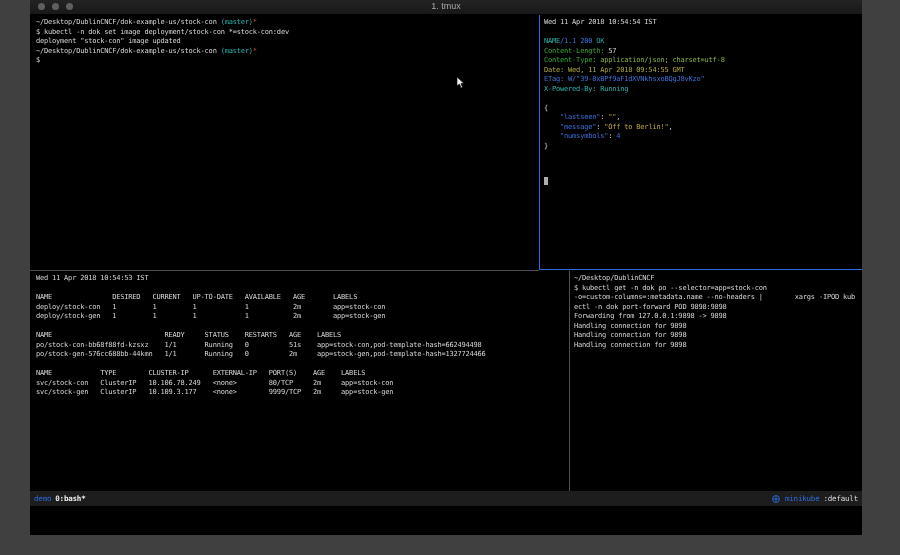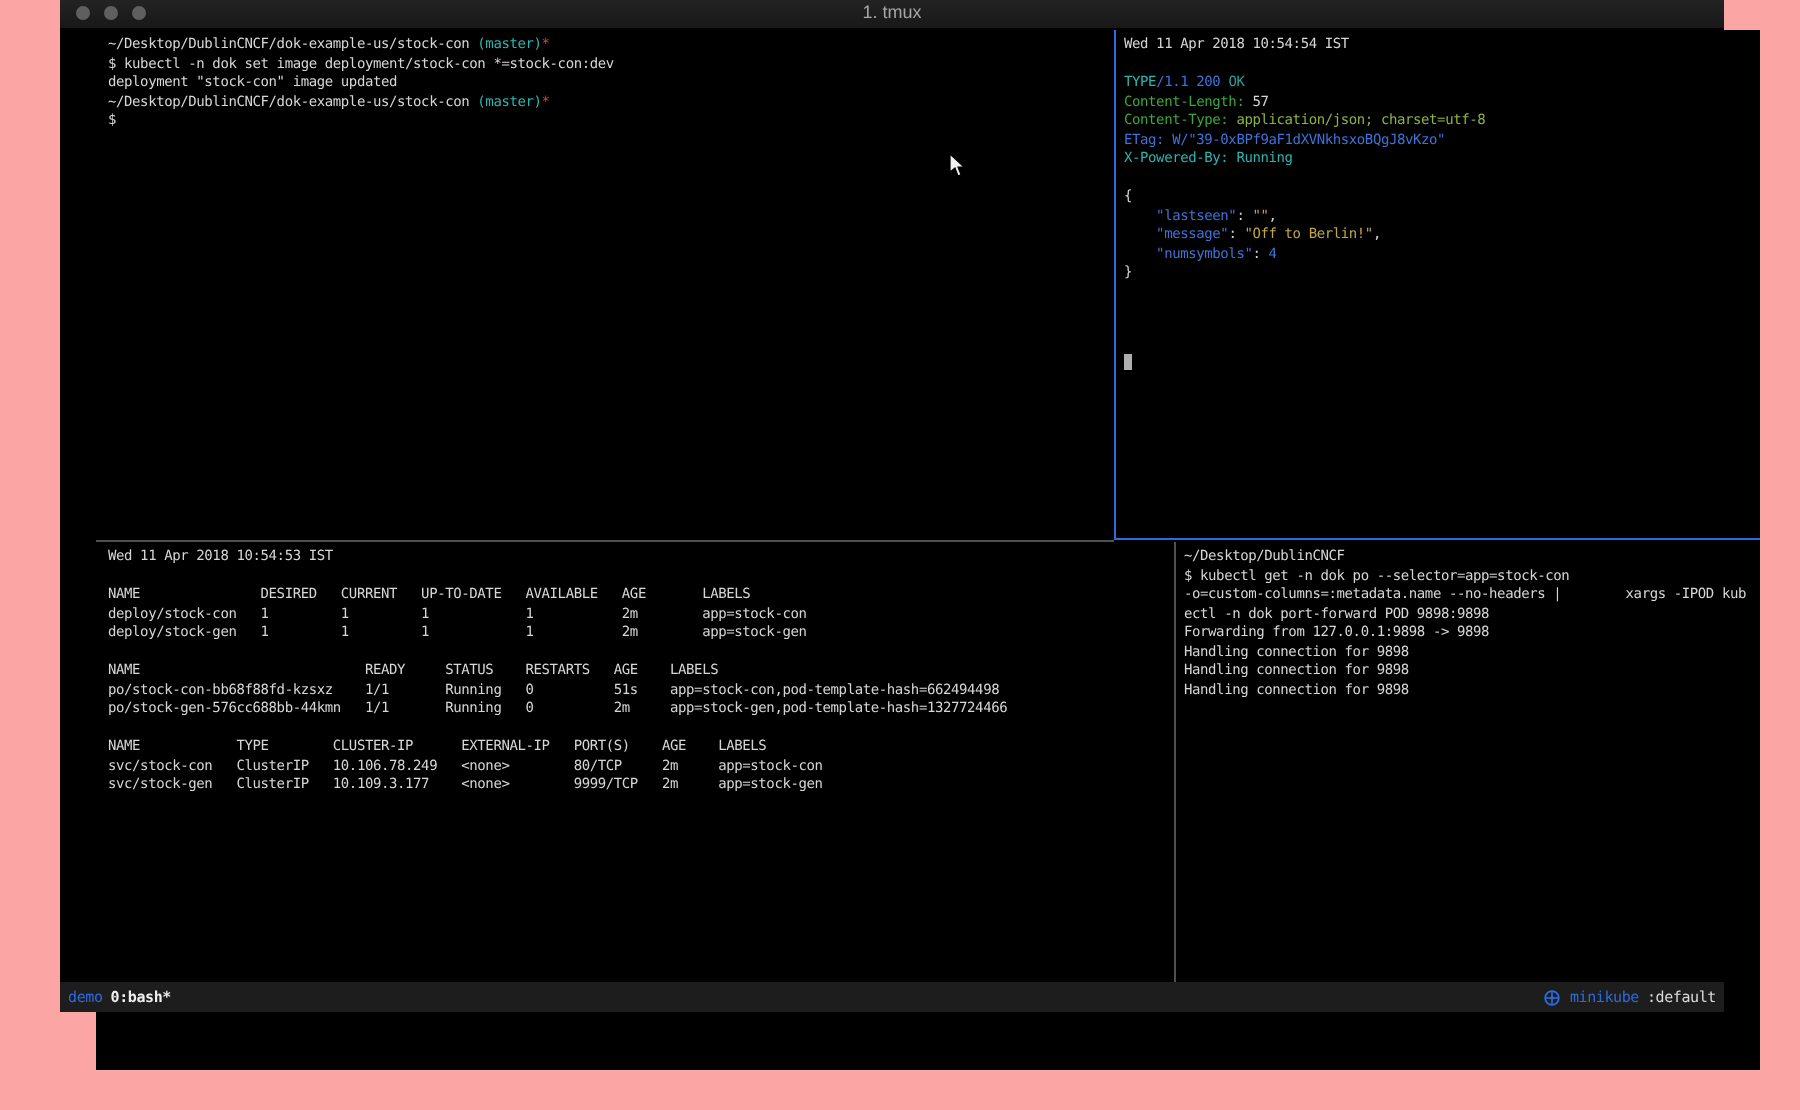--- a/index.html
+++ b/index.html
@@ -1,37 +1,37 @@
 <!DOCTYPE html>
 <html><head>
 <meta charset="utf-8">
 <style>
   html,body { margin:0; padding:0; background:#000; }
   .desktop {
-    position:relative; width:900px; height:555px; background:#fca5a5; overflow:hidden;
+    position:relative; width:900px; height:555px; background:#404040; overflow:hidden;
     font-family:"DejaVu Sans Mono", monospace;
   }
   .window {
     position:absolute; left:30px; top:0; width:832px; height:506px; background:#000;
   }
   
   .titlebar {
     position:relative; height:14px;
     background:linear-gradient(#232323,#181818);
     border-bottom:1px solid #000;
   }
   .traffic-lights { position:absolute; left:8px; top:3px; display:flex; gap:7px; }
   .tl { width:7px; height:7px; border-radius:50%; background:#5f5f5f; display:block; }
   .win-title {
     position:absolute; left:0; right:0; top:1px; text-align:center;
     font-family:"Liberation Sans", sans-serif; font-size:9px; color:#a6a6a6;
   }
   
   .term {
-    position:absolute; left:18px; top:15px; width:832px; height:520px; background:#000;
+    position:absolute; left:0; top:15px; width:832px; height:520px; background:#000;
     font-size:7px; letter-spacing:-0.2px; line-height:9.5px; color:#d6d6d6;
   }
   .pane { position:absolute; overflow:hidden; padding:3px 0 0 6px; }
   .pane pre { margin:0; font:inherit; letter-spacing:inherit; white-space:pre; color:#d6d6d6; }
   .tline { height:9.5px; white-space:pre; }
   .pane-tl { left:0;   top:0;    width:504px; height:251px; }
   .pane-tr { left:511px; top:0;  width:321px; height:251px; padding-left:3px; }
   .pane-bl { left:0;   top:256px; width:534px; height:220px; }
   .pane-br { left:541px; top:256px; width:291px; height:220px; padding-left:3px; }
   .divider { position:absolute; background:#4f4f4f; }
@@ -78,23 +78,24 @@
             <div class="tline"><span style="color: rgb(214, 214, 214);">deployment "stock-con" image updated</span></div>
             <div class="tline"><span style="color: rgb(214, 214, 214);">~/Desktop/DublinCNCF/dok-example-us/stock-con</span><span style="color: rgb(44, 181, 176);"> (master)</span><span style="color: rgb(208, 69, 69);">*</span></div>
             <div class="tline"><span style="color: rgb(214, 214, 214);">$</span></div>
           </div>
       </div>
 
       <div class="pane pane-tr">
         <div>
             <div class="tline"><span style="color: rgb(214, 214, 214);">Wed 11 Apr 2018 10:54:54 IST</span></div>
             <div class="tline">&nbsp;</div>
-            <div class="tline"><span style="color: rgb(44, 181, 176);">TYPE</span><span style="color: rgb(63, 114, 216);">/1.1 200</span><span style="color: rgb(42, 161, 152);"> OK</span></div>
+            <div class="tline"><span style="color: rgb(44, 181, 176);">NAME</span><span style="color: rgb(63, 114, 216);">/1.1 200</span><span style="color: rgb(42, 161, 152);"> OK</span></div>
             <div class="tline"><span style="color: rgb(58, 168, 58);">Content-Length:</span><span style="color: rgb(214, 214, 214);"> 57</span></div>
             <div class="tline"><span style="color: rgb(58, 168, 58);">Content-Type:</span><span style="color: rgb(138, 181, 63);"> application/json; charset=utf-8</span></div>
+            <div class="tline"><span style="color: rgb(176, 168, 62);">Date: Wed, 11 Apr 2018 09:54:55 GMT</span></div>
             <div class="tline"><span style="color: rgb(63, 114, 216);">ETag: W/"39-0xBPf9aF1dXVNkhsxoBQgJ8vKzo"</span></div>
             <div class="tline"><span style="color: rgb(44, 181, 176);">X-Powered-By: Running</span></div>
             <div class="tline">&nbsp;</div>
             <div class="tline"><span style="color: rgb(214, 214, 214);">{</span></div>
             <div class="tline"><span style="color: rgb(63, 114, 216);">    "lastseen"</span><span style="color: rgb(214, 214, 214);">: </span><span style="color: rgb(195, 167, 69);">""</span><span style="color: rgb(214, 214, 214);">,</span></div>
             <div class="tline"><span style="color: rgb(63, 114, 216);">    "message"</span><span style="color: rgb(214, 214, 214);">: </span><span style="color: rgb(195, 167, 69);">"Off to Berlin!"</span><span style="color: rgb(214, 214, 214);">,</span></div>
             <div class="tline"><span style="color: rgb(63, 114, 216);">    "numsymbols"</span><span style="color: rgb(214, 214, 214);">: </span><span style="color: rgb(63, 114, 216);">4</span></div>
             <div class="tline"><span style="color: rgb(214, 214, 214);">}</span></div>
           </div>
         <div class="cursor-block"></div>

